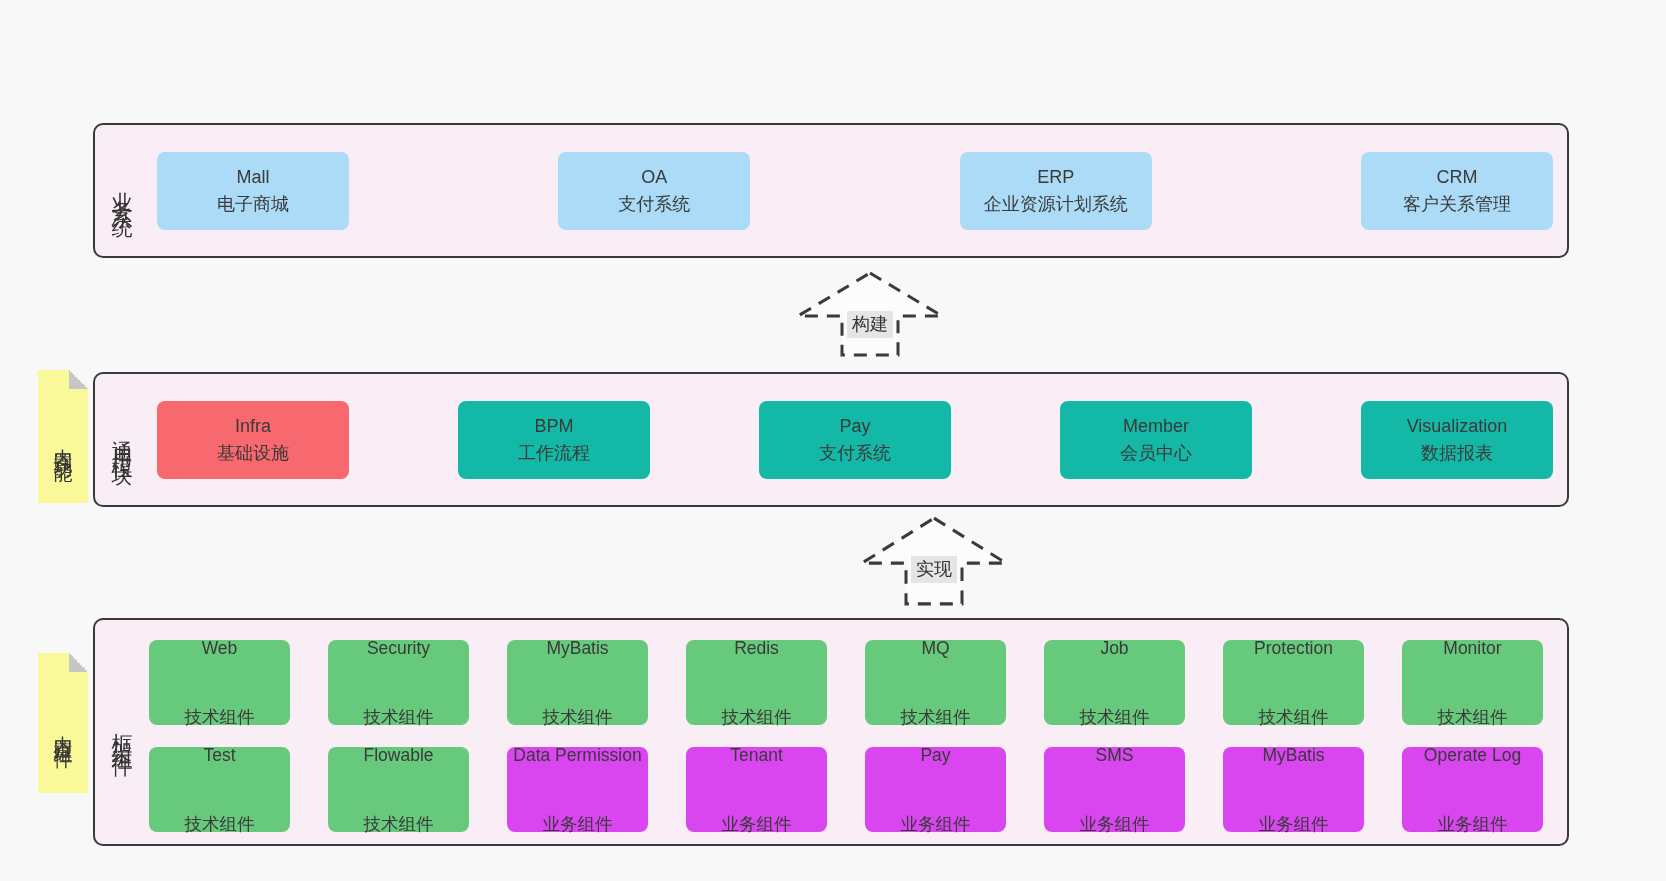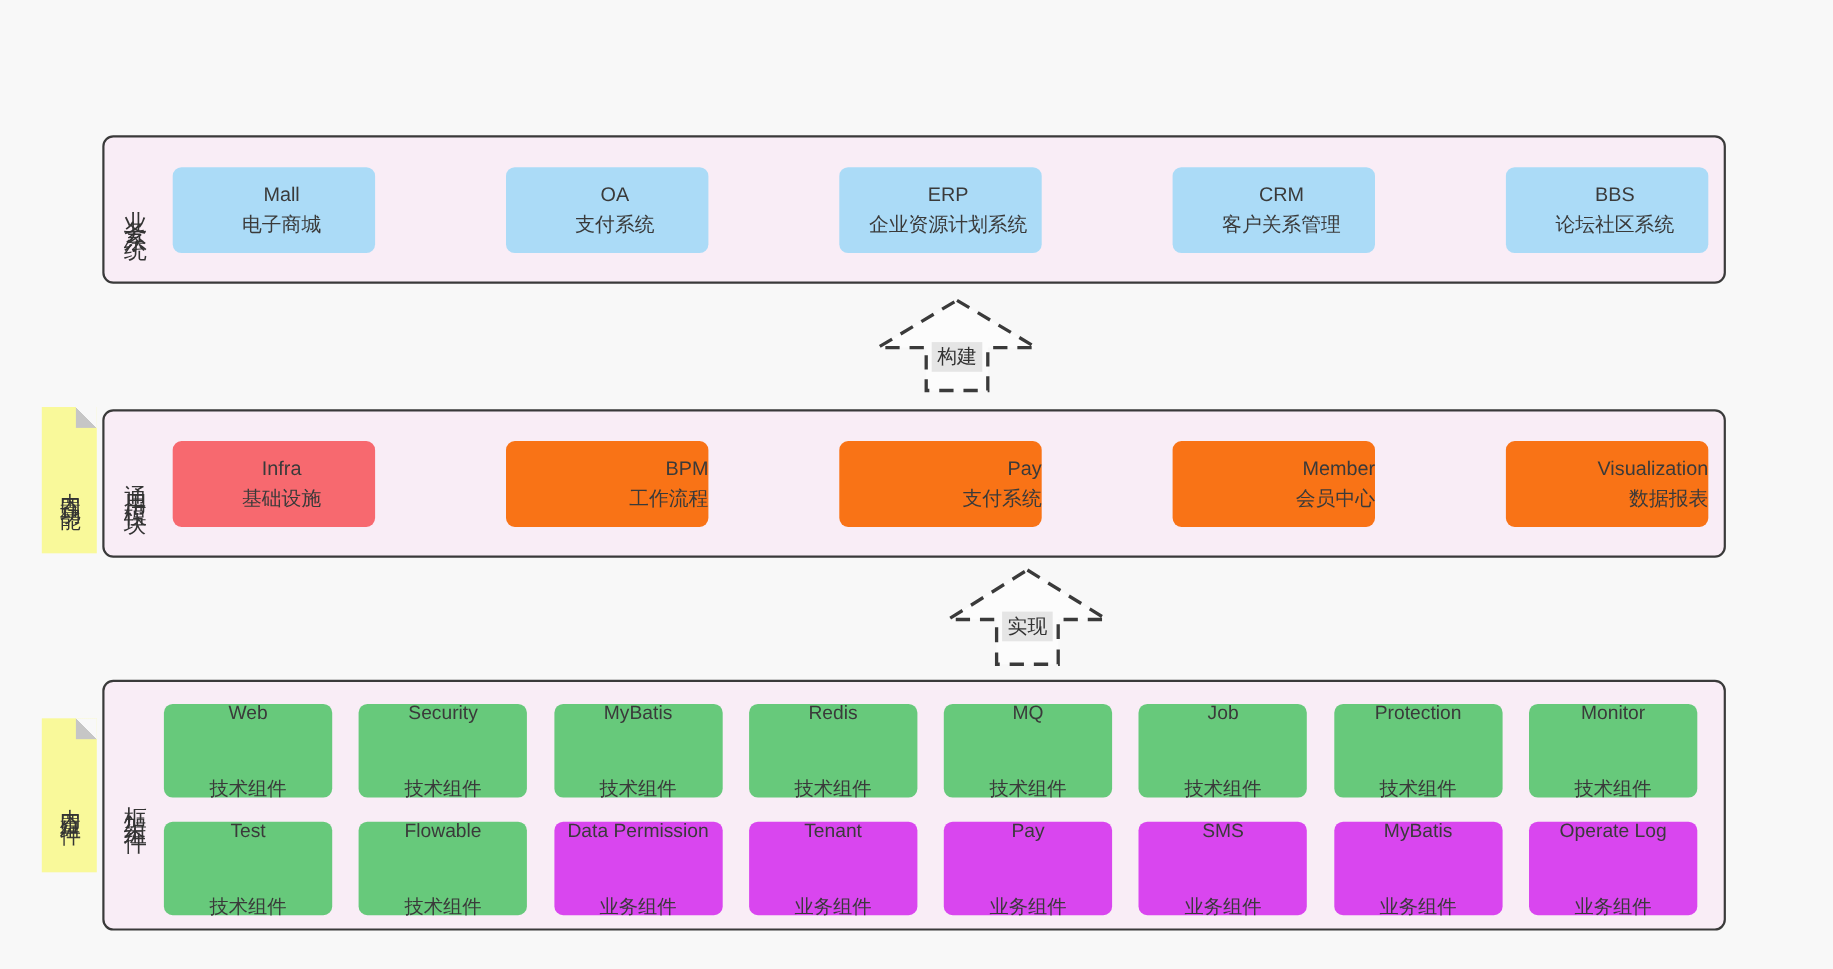--- a/index.html
+++ b/index.html
@@ -14,25 +14,25 @@
     writing-mode:vertical-lr;text-orientation:upright;font-size:21px;letter-spacing:8px;color:#333;}
 
   .row6{position:absolute;inset:0;display:flex;align-items:center;justify-content:space-between;
     padding:0 14px 0 62px;}
   .rows8{position:absolute;inset:0;display:flex;flex-direction:column;padding:20px 24px 0 54px;}
   .row8{display:flex;justify-content:space-between;}
   .row8 + .row8{margin-top:22px;}
 
   .box{border-radius:8px;display:flex;flex-direction:column;align-items:center;justify-content:center;
     text-align:center;color:#3a3a3a;}
-  .b6{width:170px;height:78px;font-size:18px;line-height:27px;padding-left:14px;}
-  .b8{width:153px;height:85px;font-size:17.5px;line-height:25px;gap:44px;}
+  .b6{width:192px;height:78px;font-size:18px;line-height:27px;}
+  .b8{width:141px;height:85px;font-size:17.5px;line-height:25px;gap:44px;}
   .blue{background:#abdbf7;}
   .red{background:#f7696f;}
-  .pink{background:#f97316;align-items:flex-end;}
+  .pink{background:#14b8a6;}
   .gdark{background:#67c97b;}
   .glight{background:#d946ef;}
 
   .sticky{position:absolute;width:50px;background:#f9f99a;z-index:0;}
   .sticky1{left:38px;top:370px;height:133px;}
   .sticky2{left:38px;top:653px;height:140px;}
   .fold{position:absolute;top:0;right:0;width:19px;height:19px;
     background:linear-gradient(225deg,#f8f8f8 50%,#c6c6c6 50%);}
   .sticky-text{position:absolute;left:50%;top:55%;transform:translate(-50%,-50%);
     writing-mode:vertical-lr;text-orientation:upright;font-size:19px;letter-spacing:5px;color:#333;}
@@ -69,24 +69,20 @@
           <span>OA</span>
           <span>支付系统</span>
         </div>
       <div class="box b6 blue">
           <span>ERP</span>
           <span>企业资源计划系统</span>
         </div>
       <div class="box b6 blue">
           <span>CRM</span>
           <span>客户关系管理</span>
-        </div>
-      <div class="box b6 blue">
-          <span>BBS</span>
-          <span>论坛社区系统</span>
         </div>
     </div>
   </section>
 
   <div class="arrow arrow1">
     <svg viewBox="0 0 150 88" preserveAspectRatio="none">
       <polygon points="75,3 147,46 103,46 103,85 47,85 47,46 3,46" fill="#fcfcfc" stroke="#3a3a3a" stroke-width="3" stroke-dasharray="13 9"></polygon>
     </svg>
     <span class="arrow-label">构建</span>
   </div>

